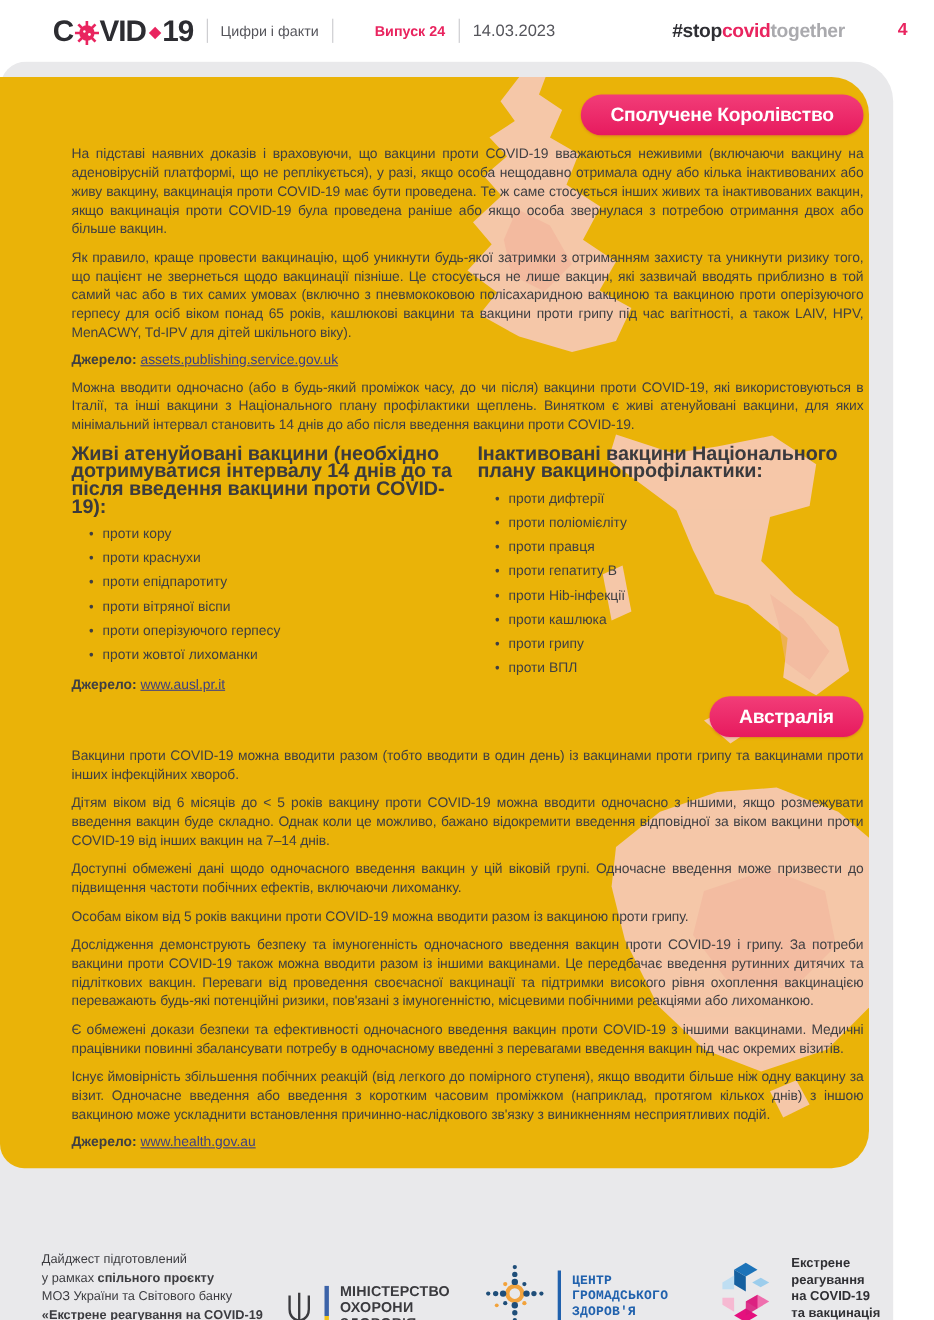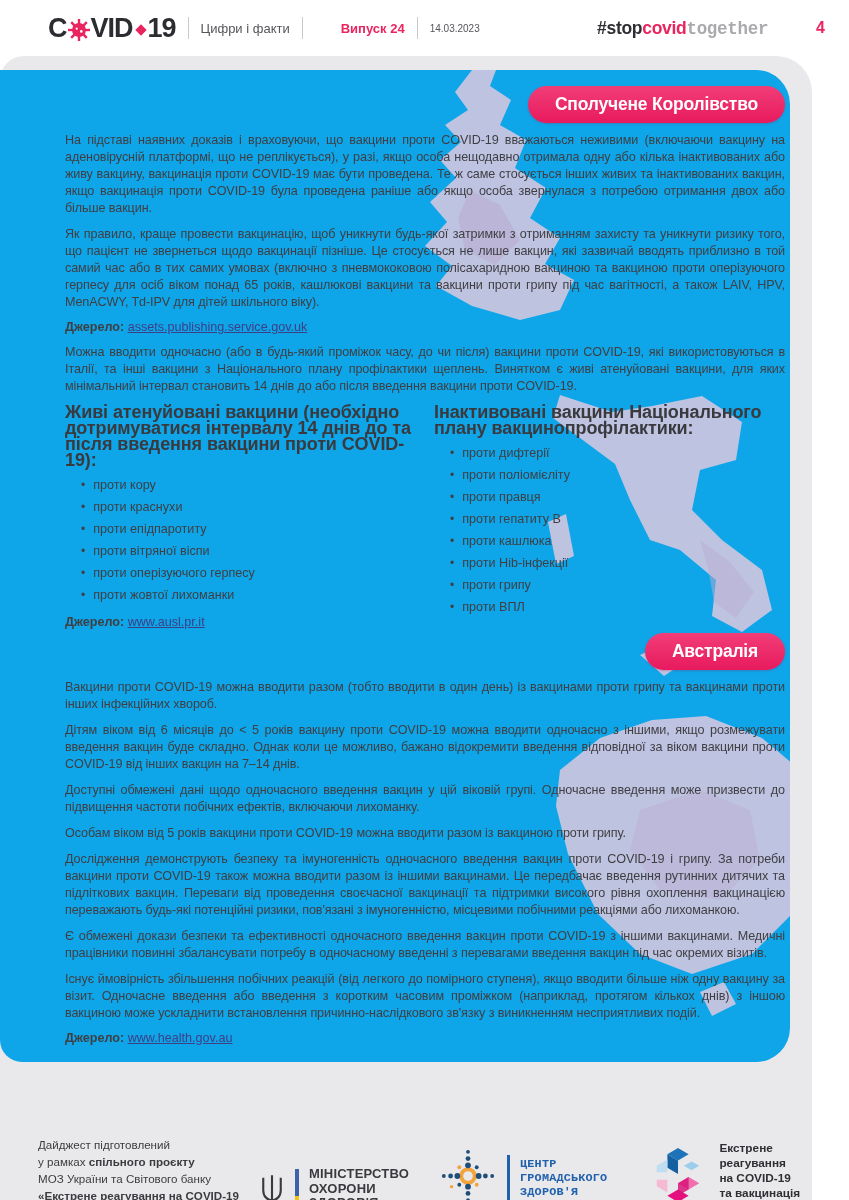--- a/index.html
+++ b/index.html
@@ -8,32 +8,32 @@
   .page { position:relative; width:849px; height:1200px; background:#fff; overflow:hidden; margin:0 auto; }
 
   
   .header { position:absolute; left:0; top:0; width:849px; height:56px; background:#fff; display:flex; align-items:center; padding:0 20px 0 48px; z-index:5; }
   .logo { display:flex; align-items:center; font-weight:bold; font-size:27px; letter-spacing:-1px; color:#2c2c31; }
   .virus-icon { display:inline-block; width:22px; height:22px; margin:0 1px; }
   .logo-dot { width:8px; height:8px; background:#e9245f; transform:rotate(45deg); margin:4px 3px 0 4px; display:inline-block; }
   .hsep { width:1px; height:22px; background:#c9c9cd; margin:0 12px; }
   .header-sub { font-size:13px; color:#55555b; }
   .header-issue { font-size:13px; font-weight:bold; color:#e9245f;margin-left:26px; }
-  .header-date { font-size:10px; color:#55555b; }
+  .header-date { font-size:15px; color:#55555b; }
   .hashtag { margin-left:auto; font-size:17.5px; font-weight:bold; letter-spacing:-0.3px; }
   .hashtag .ht-stop { color:#2e2e33; }
   .hashtag .ht-covid { color:#e9245f; }
-  .hashtag .ht-together { color:#aaaaae; font-weight:bold;font-family:Liberation Mono, monospace; }
+  .hashtag .ht-together { color:#aaaaae; font-weight:bold; }
   .pagenum { margin-left:48px; margin-right:4px; font-size:16px; font-weight:bold; color:#e9245f; }
   .header-mark { position:absolute; left:472px; top:8px; width:3px; height:40px; background:#f4b6cc; transform:rotate(8deg); border-radius:2px; z-index:1; }
   .header-mark::after { content:""; position:absolute; left:-5px; top:14px; width:12px; height:3px; background:#f4b6cc; transform:rotate(-20deg); }
 
   
   .canvas { position:absolute; left:0; top:56px; width:812px; height:1144px; background:#e9e9eb; border-radius:24px 36px 0 0; z-index:1; }
-  .card { position:absolute; left:0; top:70px; width:790px; height:992px; background:#0ea5e9; border-radius:0 34px 34px 22px; overflow:hidden; z-index:2; }
+  .card { position:absolute; left:0; top:70px; width:790px; height:992px; background:#eab308; border-radius:0 34px 34px 22px; overflow:hidden; z-index:2; }
   .maps { position:absolute; left:0; top:0; width:790px; height:992px; z-index:0; pointer-events:none; }
   .content { position:relative; z-index:1; padding:14px 0 0 65px; width:785px; }
 
   
   .badge-row { display:flex; justify-content:flex-end; width:720px; margin:2px 0 9px; }
   .badge { display:inline-flex; align-items:center; justify-content:center; height:37px; padding:0 27px; border-radius:999px; background:linear-gradient(180deg,#f23d78 0%, #e71a5e 100%); color:#fff; font-weight:bold; font-size:17.5px; letter-spacing:-0.2px; box-shadow:0 1px 2px rgba(160,20,70,.25); }
   p.body { width:720px; font-size:12.6px; line-height:17px; color:#3f3f43; text-align:justify; letter-spacing:-0.1px; margin:0 0 9px; }
   .source { width:720px; font-size:12.6px; color:#3f3f43; margin:4px 0 10px; }
   .source b { font-weight:bold; }
   .source a { color:#3d3f85; text-decoration:underline; cursor:pointer; }
@@ -169,24 +169,24 @@
           <div class="li">
               <span>проти поліомієліту</span>
             </div>
           <div class="li">
               <span>проти правця</span>
             </div>
           <div class="li">
               <span>проти гепатиту В</span>
             </div>
           <div class="li">
+              <span>проти Hib-інфекції</span>
+            </div>
+          <div class="li">
               <span>проти кашлюка</span>
-            </div>
-          <div class="li">
-              <span>проти Hib-інфекції</span>
             </div>
           <div class="li">
               <span>проти грипу</span>
             </div>
           <div class="li">
               <span>проти ВПЛ</span>
             </div>
         </div>
       </div>
 

